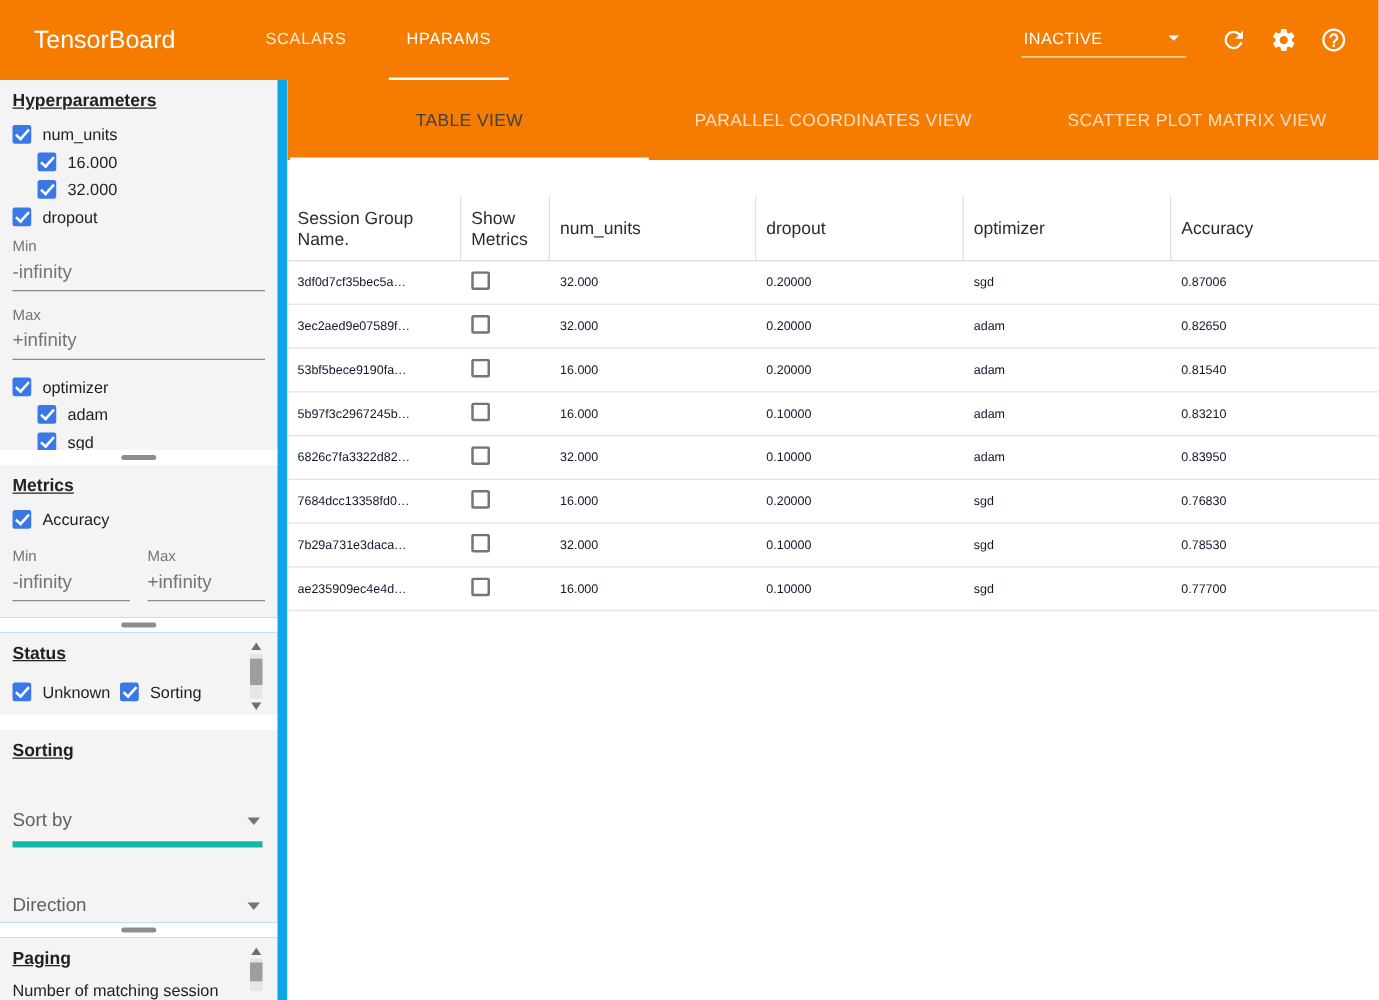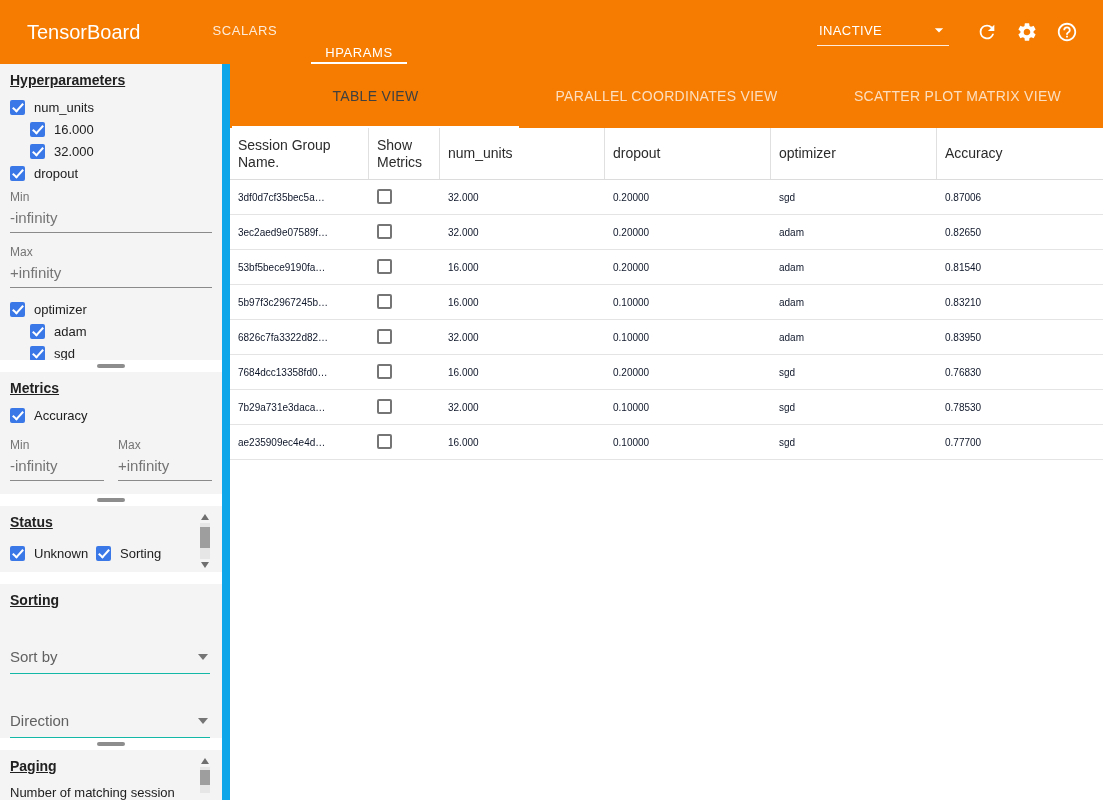--- a/index.html
+++ b/index.html
@@ -5,21 +5,21 @@
   * { box-sizing: border-box; margin: 0; padding: 0; }
   html, body { width: 1103px; height: 800px; overflow: hidden; }
   body { font-family: "Liberation Sans", sans-serif; background: #fff; color: #212121; }
   .app { width: 1103px; height: 800px; display: flex; flex-direction: column; }
 
   
   .topbar { height: 64px; background: var(--orange, #f57c00); display: flex; align-items: stretch; color: #fff; flex: 0 0 64px; }
   .logo { font-size: 20px; line-height: 64px; padding-left: 27px; font-weight: 400; white-space: nowrap; }
   .top-tabs { display: flex; margin-left: 48px; }
   .top-tab { line-height: 62px; padding: 0 14px; margin: 0 10px; font-size: 13px; letter-spacing: .6px; color: rgba(255,255,255,.85); cursor: pointer; position: relative; }
-  .top-tab.active { color: #fff; margin-top: 22px; }
+  .top-tab.active { color: #fff; }
   .top-tab.active::after { content: ""; position: absolute; left: 0; right: 0; bottom: 0; height: 2px; background: #fff; }
   .top-right { margin-left: auto; display: flex; align-items: center; padding-right: 20px; gap: 8px; }
   .status-select { width: 132px; border-bottom: 1px solid rgba(255,255,255,.85); display: flex; justify-content: space-between; align-items: center; font-size: 13px; letter-spacing: .4px; padding: 2px 0 5px 2px; cursor: pointer; margin-right: 14px; }
   .status-select svg { fill: #fff; width: 20px; height: 20px; }
   .icon-btn { width: 32px; height: 32px; background: none; border: none; display: flex; align-items: center; justify-content: center; cursor: pointer; padding: 0; }
   .icon-btn svg { fill: #fff; width: 22px; height: 22px; }
 
   
   .content { display: flex; flex: 1; min-height: 0; }
 
@@ -40,21 +40,21 @@
   .field { margin: 8px 0 12px; }
   .field-label { display: block; font-size: 12px; color: #757575; margin-bottom: 2px; }
   .line-input { width: 100%; border: none; border-bottom: 1px solid #8a8a8a; background: transparent; font-family: "Liberation Sans", sans-serif; font-size: 15px; color: #424242; padding: 3px 0 6px; outline: none; }
   .line-input::placeholder { color: #757575; opacity: 1; }
   .minmax-row { display: flex; gap: 14px; }
   .minmax-row .field { flex: 1; margin: 10px 0 0; }
 
   .status-grid { display: grid; grid-template-columns: 86px 1fr; width: 190px; }
   .status-grid .cb-row { margin: 4px 0; }
 
-  .select { display: flex; justify-content: space-between; align-items: center; border-bottom: 1px solid #14b8a6; padding: 4px 2px 8px 0; font-size: 15px; color: #616161; width: 200px; cursor: pointer; }
+  .select { display: flex; justify-content: space-between; align-items: center; border-bottom: 5px solid #14b8a6; padding: 4px 2px 8px 0; font-size: 15px; color: #616161; width: 200px; cursor: pointer; }
   .select.first { margin-top: 36px; }
   .select.second { margin-top: 34px; }
   .caret-down { width: 0; height: 0; border-left: 5px solid transparent; border-right: 5px solid transparent; border-top: 6px solid #757575; }
 
   .paging-panel { flex: 1; }
   .paging-text { font-size: 13px; color: #212121; width: 178px; line-height: 17px; margin-top: 10px; }
 
   .mini-scrollbar { position: absolute; right: 12px; top: 8px; bottom: 4px; width: 10px; display: flex; flex-direction: column; align-items: center; }
   .sb-arrow { width: 0; height: 0; border-left: 4px solid transparent; border-right: 4px solid transparent; flex: 0 0 auto; cursor: pointer; }
   .sb-arrow.up { border-bottom: 6px solid #6f6f6f; }
@@ -62,21 +62,21 @@
   .sb-track { flex: 1; width: 10px; background: #e6e6e6; margin: 3px 0; position: relative; cursor: pointer; }
   .sb-thumb { position: absolute; top: 10%; left: 0; width: 10px; height: 60%; background: #9e9e9e; cursor: pointer; }
 
   
   .main { flex: 1; display: flex; flex-direction: column; min-width: 0; background: #fff; }
   .view-tabs { height: 64px; flex: 0 0 64px; background: var(--orange, #f57c00); display: flex; }
   .view-tab { flex: 1; display: flex; align-items: center; justify-content: center; color: rgba(255,255,255,.75); font-size: 14px; letter-spacing: .3px; cursor: pointer; position: relative; }
   .view-tab.active { color: #404040; }
   .view-tab.active::after { content: ""; position: absolute; left: 2px; right: 2px; bottom: 0; height: 2px; background: #fff; }
 
-  .grid { flex: 1; overflow: hidden; font-size: 13px; }
+  .grid { flex: 1; overflow: hidden; font-size: 13px; margin-top: 29px; }
   .thead { display: grid; grid-template-columns: 139px 71px 165px 166px 166px 1fr; min-height: 52px; border-bottom: 1px solid #dcdcdc; align-items: center; }
   .th { padding: 6px 8px; font-size: 14px; font-weight: 500; color: #2b2b2b; border-right: 1px solid #e0e0e0; align-self: stretch; display: flex; align-items: center; line-height: 17px; }
   .th:last-child { border-right: none; }
   .trow { display: grid; grid-template-columns: 139px 71px 165px 166px 166px 1fr; height: 35px; border-bottom: 1px solid #e4e4e4; align-items: center; }
   .td { padding: 0 8px; font-size: 10px; color: #0f172a; white-space: nowrap; overflow: hidden; text-overflow: ellipsis; }
 </style>
 </head>
 <body>
 
 <div class="app">

